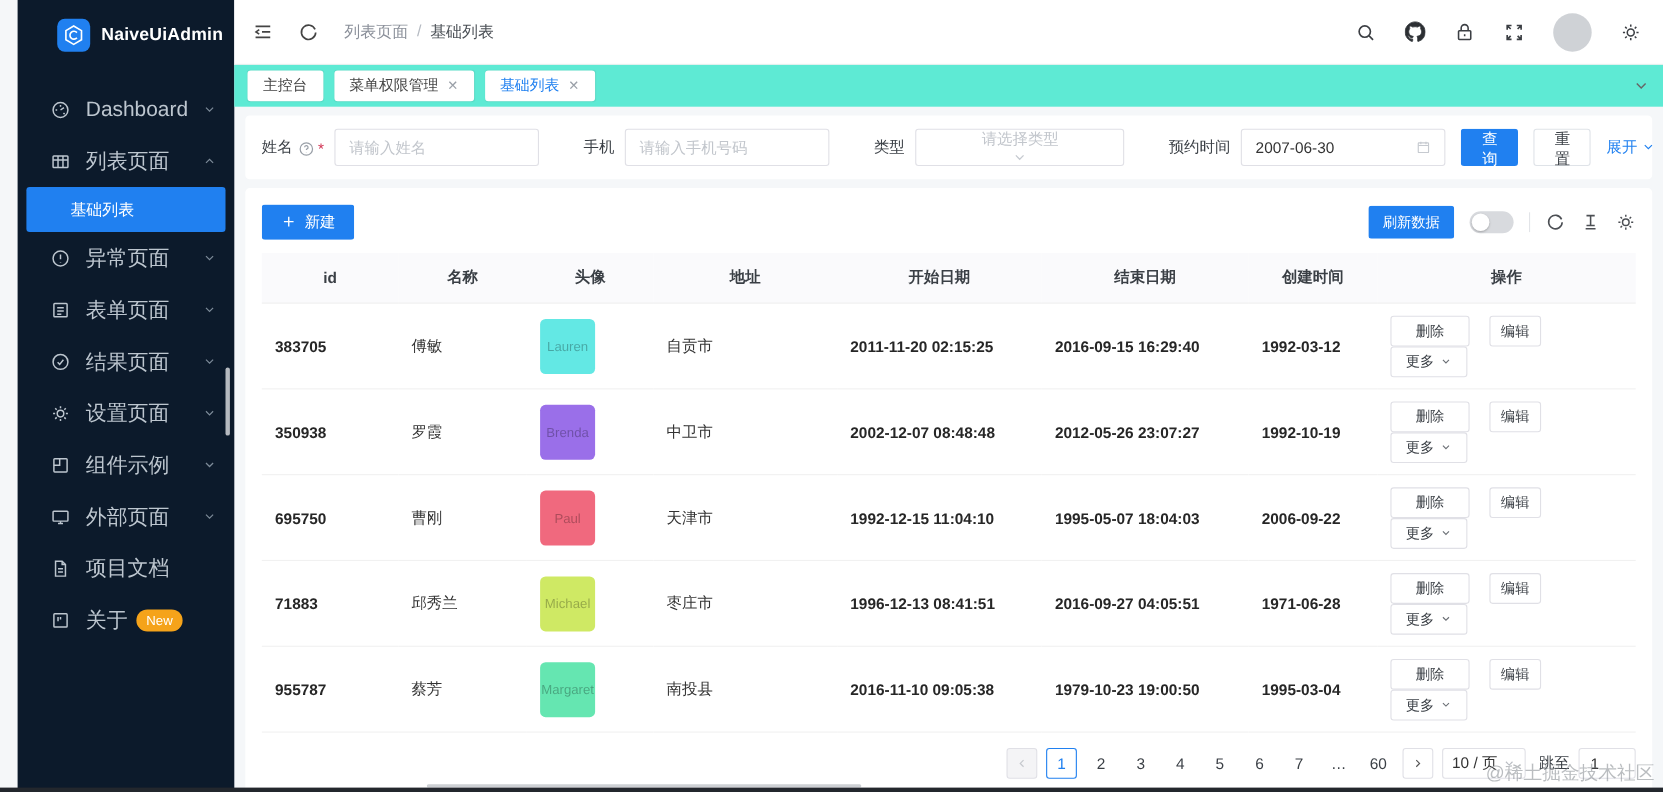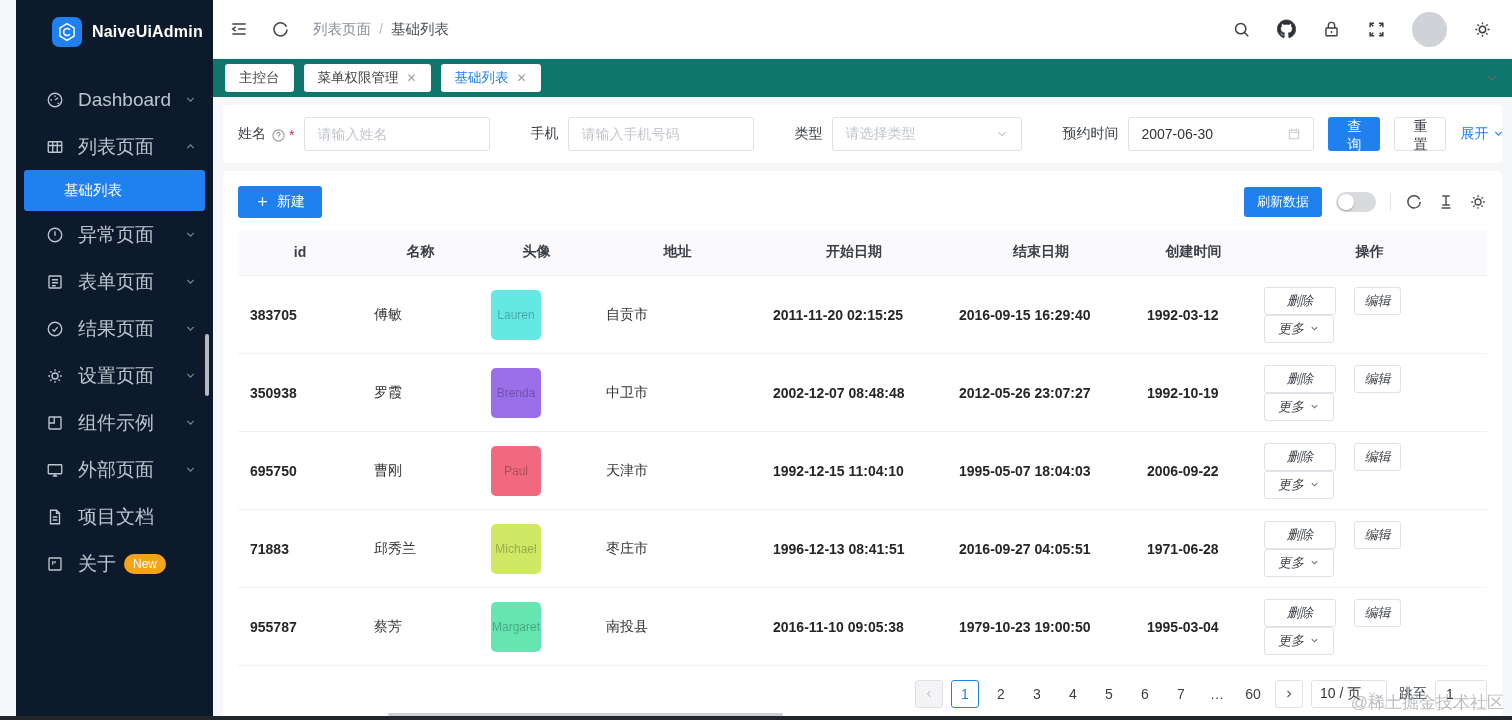--- a/index.html
+++ b/index.html
@@ -31,40 +31,40 @@
   .crumb { display:flex; align-items:center; gap:8px; font-size:14.5px; }
   .crumb .c1 { color:#8a8f99; }
   .crumb .sep { color:#b5bac2; }
   .crumb .c2 { color:#4b5056; }
   .topbar-right { margin-left:auto; display:flex; align-items:center; gap:26px; }
   .tr-icon { width:19px; height:19px; cursor:pointer; display:flex; align-items:center; }
   .tr-icon svg { stroke:#3c3f44; }
   .avatar-circle { width:35px; height:35px; border-radius:50%; background:#cfd2d6; cursor:pointer; }
 
   
-  .tabsbar { height:40px; background:#0f766e; display:flex; align-items:center; padding:0 12px; }
+  .tabsbar { height:40px; background:#5eead4; display:flex; align-items:center; padding:0 12px; }
   .tab { background:#fff; height:28px; border-radius:3px; display:flex; align-items:center; padding:0 14px; margin-right:10px; cursor:pointer; font-size:13.5px; color:#444; box-shadow:0 0 1px rgba(0,0,0,.08); }
   .tab.active { color:#2080f0; }
   .tab .x { margin-left:8px; color:#9aa0a8; font-size:12px; }
   .tabs-caret { margin-left:auto; width:16px; height:16px; cursor:pointer; }
   .tabs-caret svg { stroke:#666; }
 
   
   .content { flex:1; padding:8px 10px 0 10px; display:flex; flex-direction:column; }
   .card { background:#fff; border-radius:4px; }
   .filter-card { height:58px; display:flex; align-items:center; padding:0 15px; margin-bottom:8px; }
   .fi { display:flex; align-items:center; margin-right:40px; }
   .fi .flabel { color:#3a3f45; margin-right:10px; white-space:nowrap; display:flex; align-items:flex-end; }
   .help-ic { width:15px; height:15px; margin-left:5px; }
   .help-ic svg { stroke:#9aa0a8; }
   .req { color:#d03050; margin-left:3px; font-size:14px; }
   .inp { width:186px; height:34px; border:1px solid #e0e0e6; border-radius:3px; padding:0 12px; font-size:14px; color:#333; background:#fff; display:flex; align-items:center; }
   .inp input { border:none; outline:none; width:100%; font:inherit; color:#333; }
   .inp input::placeholder { color:#c2c6cc; }
-  .sel { justify-content:space-between; cursor:pointer; }
+  .sel { justify-content:space-between; cursor:pointer;flex-direction:column; }
   .sel .ph { color:#c2c6cc; }
   .sel .sc svg, .date .cal svg { stroke:#c6cad0; }
   .sc,.cal { width:14px; height:14px; }
   .date { justify-content:space-between; }
   .btn { height:34px; border-radius:3px; border:1px solid transparent; font-size:14px; cursor:pointer; padding:0 18px; }
   .btn-primary { background:#2080f0; color:#fff; }
   .btn-plain { background:#fff; border-color:#dfe3e8; color:#3a3f45; }
   .link-expand { color:#2080f0; display:flex; align-items:center; gap:4px; cursor:pointer; margin-left:14px; white-space:nowrap; }
   .link-expand svg { stroke:#2080f0; }
 
@@ -79,21 +79,21 @@
   .vdiv { width:1px; height:18px; background:#e2e4e8; }
   .mini-ic { width:18px; height:18px; cursor:pointer; }
   .mini-ic svg { stroke:#4c4f54; }
 
   table { width:100%; border-collapse:collapse; table-layout:fixed; }
   th { background:#fafafc; text-align:center; font-weight:bold; color:#3a3f45; font-size:14px; height:46px; padding:0 12px; border-bottom:1px solid #efefef; }
   td { height:78px; padding:0 12px; border-bottom:1px solid #f1f1f1; font-size:14px; color:#333; font-weight:500; }
   .c-num,.c-date { color:#262626; font-weight:bold; font-size:14px; }
   .avatar-sq { width:50px; height:50px; border-radius:5px; display:flex; align-items:center; justify-content:center; overflow:hidden; }
   .avatar-sq span { font-size:12px; color:rgba(0,0,0,.28); }
-  .op { height:28px; border:1px solid #e0e0e6; background:#fff; border-radius:3px; color:#3a3f45; font-size:13px; cursor:pointer; margin-right:14px;font-style:italic; }
+  .op { height:28px; border:1px solid #e0e0e6; background:#fff; border-radius:3px; color:#3a3f45; font-size:13px; cursor:pointer; margin-right:14px; }
   .op.del { width:72px; }
   .op.ed { width:47px; }
   .op.more { width:70px; display:inline-flex; align-items:center; justify-content:center; gap:5px; margin-right:0; }
   .op.more svg { stroke:#6b6f75; }
 
   .pager { display:flex; align-items:center; justify-content:flex-end; gap:8px; padding:14px 0 12px 0; }
   .pg { min-width:28px; height:28px; border-radius:3px; display:flex; align-items:center; justify-content:center; font-size:14px; color:#3a3f45; cursor:pointer; }
   .pg.boxed { border:1px solid #e0e0e6; background:#fff; }
   .pg.active { border:1px solid #2080f0; color:#2080f0; background:#fff; }
   .pg.disabled { background:#f4f4f6; cursor:default; }

